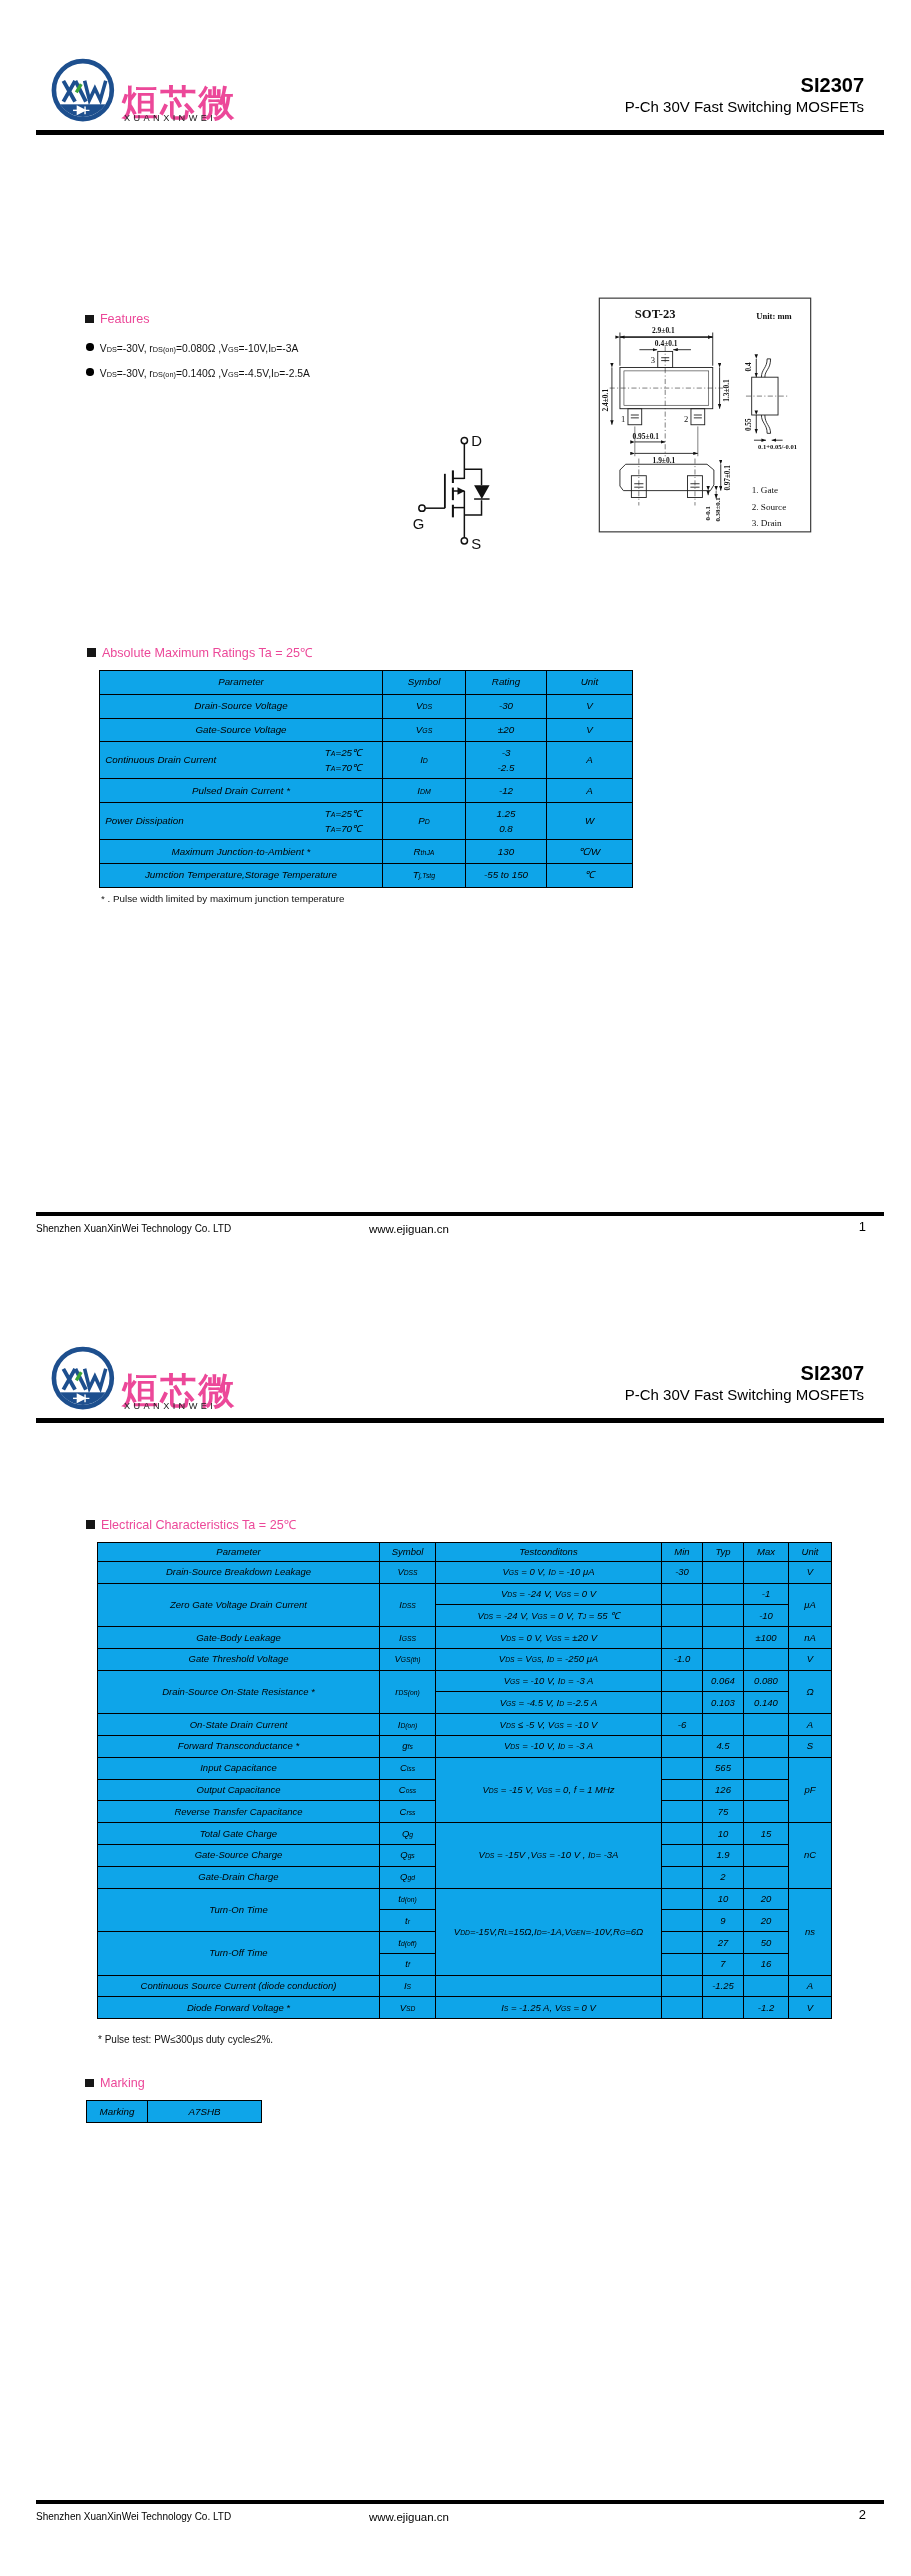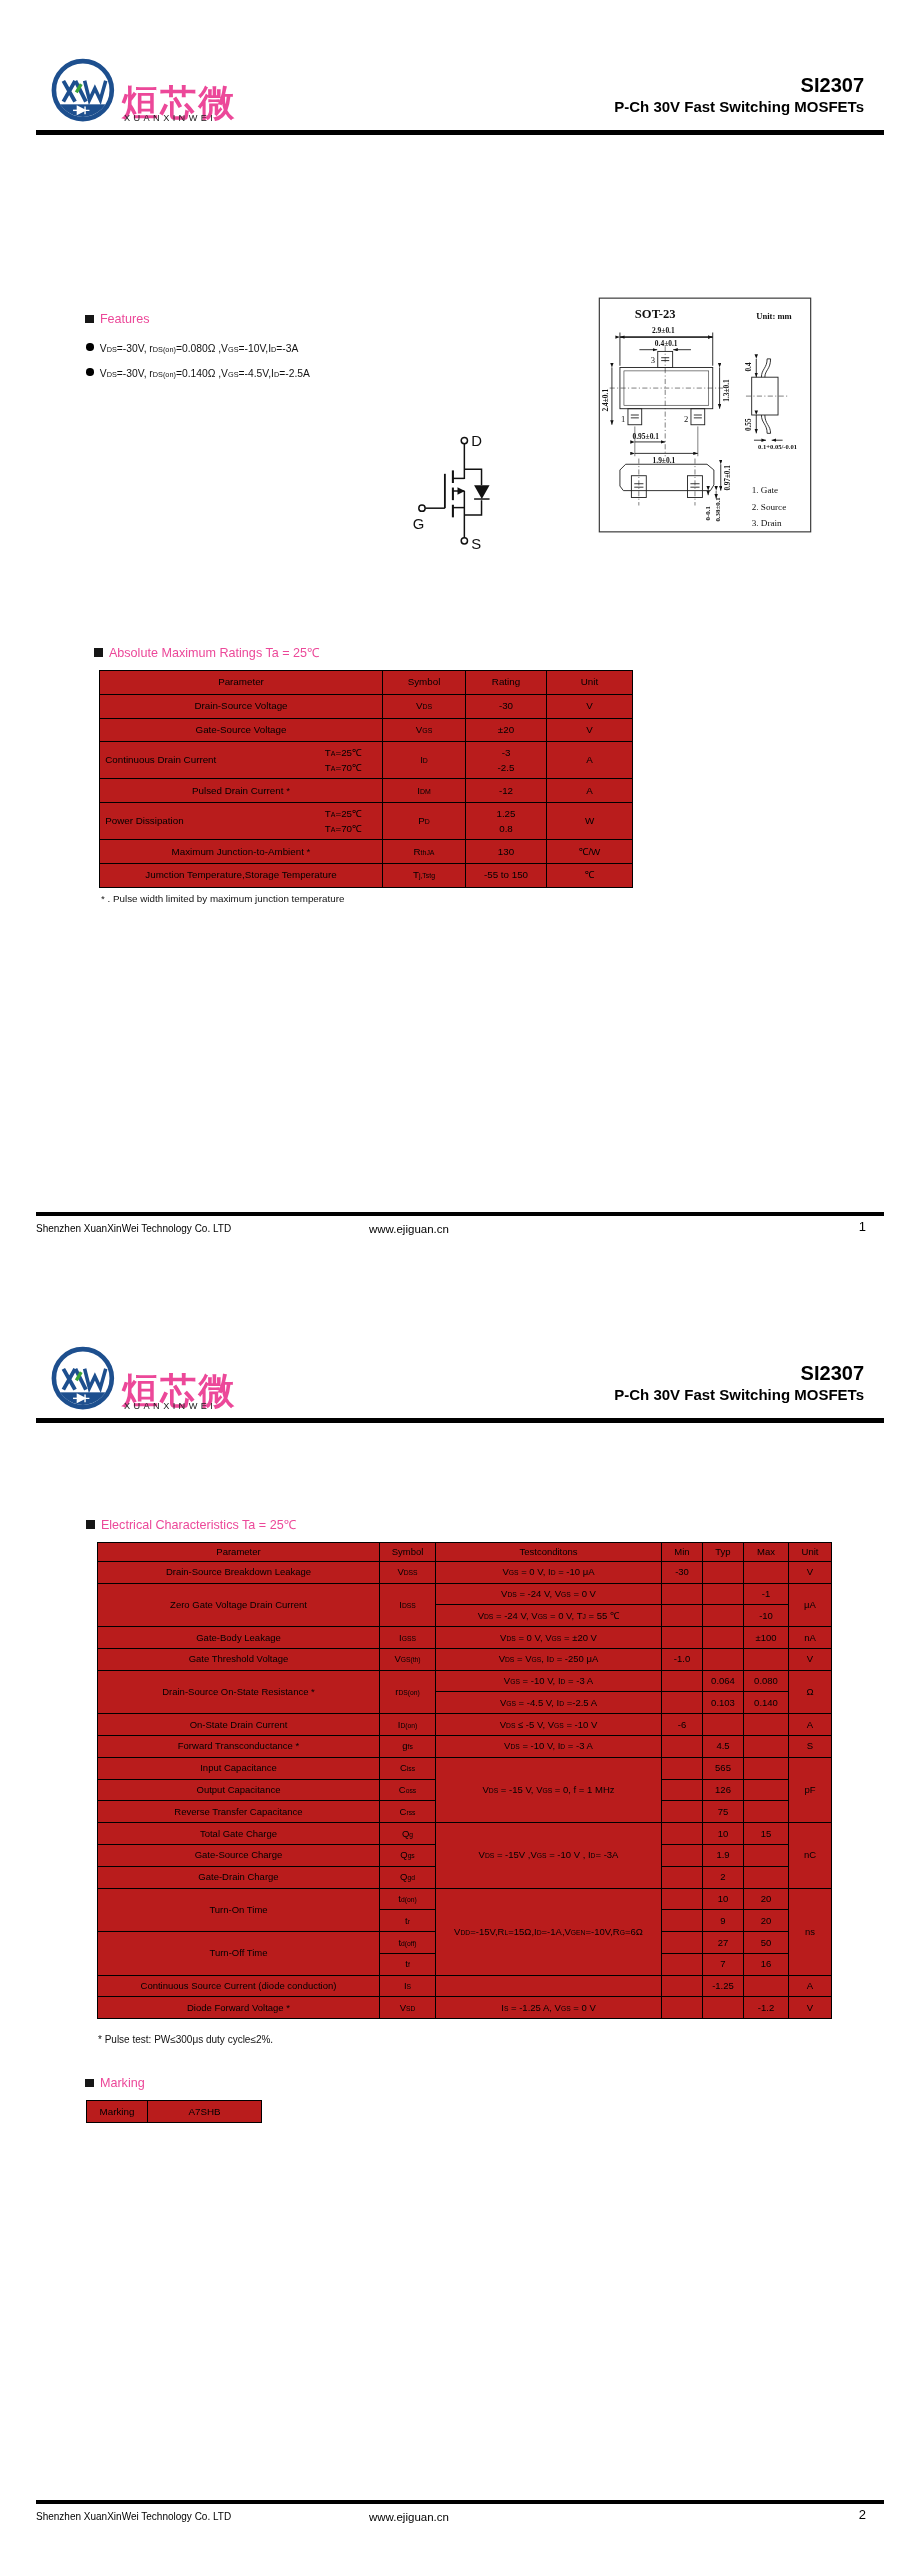--- a/index.html
+++ b/index.html
@@ -6,35 +6,35 @@
   body{width:912px;height:2576px;position:relative;font-family:"Liberation Sans",sans-serif;color:#000;}
   .page{position:absolute;left:0;width:912px;height:1288px;background:#fff;overflow:hidden;}
   #p1{top:0;} #p2{top:1288px;}
 
   
   .logo-svg{position:absolute;left:49px;top:56px;}
   .brand-zh{position:absolute;left:122px;top:69px;font-size:36px;font-weight:bold;letter-spacing:2.3px;color:#ec4899;margin-top:10px;}
   .brand-en{position:absolute;left:124px;top:113px;font-size:9.2px;letter-spacing:3.4px;color:#1a1a1a;}
   .title-block{position:absolute;right:48px;top:75px;text-align:right;}
   .model{font-size:20px;font-weight:bold;line-height:1.05;}
-  .subtitle{font-size:15px;font-weight:bold;margin-top:1.7px;}
+  .subtitle{font-size:15px;font-weight:normal;margin-top:1.7px;}
   .rule{position:absolute;left:36px;width:848px;height:4.6px;background:#000;}
   .hdr-rule{top:130px;}
   .ft-rule{top:1212px;height:4px;}
 
   
   .sec-title{position:absolute;font-size:12.6px;display:flex;align-items:center;gap:6.3px;color:#ec4899;}
   .sq{display:inline-block;width:8.6px;height:8.6px;background:#161616;flex:0 0 auto;}
 
   
   .feat-item{position:absolute;font-size:10.3px;display:flex;align-items:flex-start;gap:6.3px;color:#111;}
   .dot{display:inline-block;width:7.5px;height:7.5px;border-radius:50%;background:#000;flex:0 0 auto;}
 
   
-  table.dt{border-collapse:collapse;table-layout:fixed;position:absolute;background:#b91c1c;}
+  table.dt{border-collapse:collapse;table-layout:fixed;position:absolute;background:#0ea5e9;font-style:italic;}
   table.dt td{border:1.1px solid #000;border-top-width:1.7px;border-bottom-width:1.7px;
               padding:2.9px 5.2px;vertical-align:middle;line-height:1.25;}
   td.c{text-align:center;} td.l{text-align:center;}
   .thead td{text-align:center;font-weight:normal;}
   .sub{font-size:71%;}
 
   .t1{left:99px;top:670px;width:532px;font-size:9.8px;}
   .t1 td{height:17px;}
   .t1 .dbl div{line-height:1.55;}
   .pc{display:flex;justify-content:space-between;align-items:center;padding-right:15px;}
@@ -213,21 +213,21 @@
       <path d="M128,126 V152 H98"></path>
       <line x1="115" y1="124" x2="142" y2="124"></line>
     </g>
     <polygon points="86,103.5 86,116.5 99,110" fill="#111"></polygon>
     <polygon points="115,100 142,100 128.5,124" fill="#111"></polygon>
     <text x="110" y="32" font-size="26">D</text>
     <text x="8" y="176" font-size="26">G</text>
     <text x="110" y="212" font-size="26">S</text>
   </svg>
 
-  <div class="sec-title" style="left:94px;top:644px;justify-content:space-between;">
+  <div class="sec-title" style="left:87px;top:644px;justify-content:space-between;">
     <span class="sq"></span>
     <span>Absolute Maximum Ratings Ta = 25℃</span>
   </div>
 
   <table class="dt t1">
     <colgroup>
         <col style="width:283px">
         <col style="width:83px">
         <col style="width:81px">
         <col style="width:86px">

